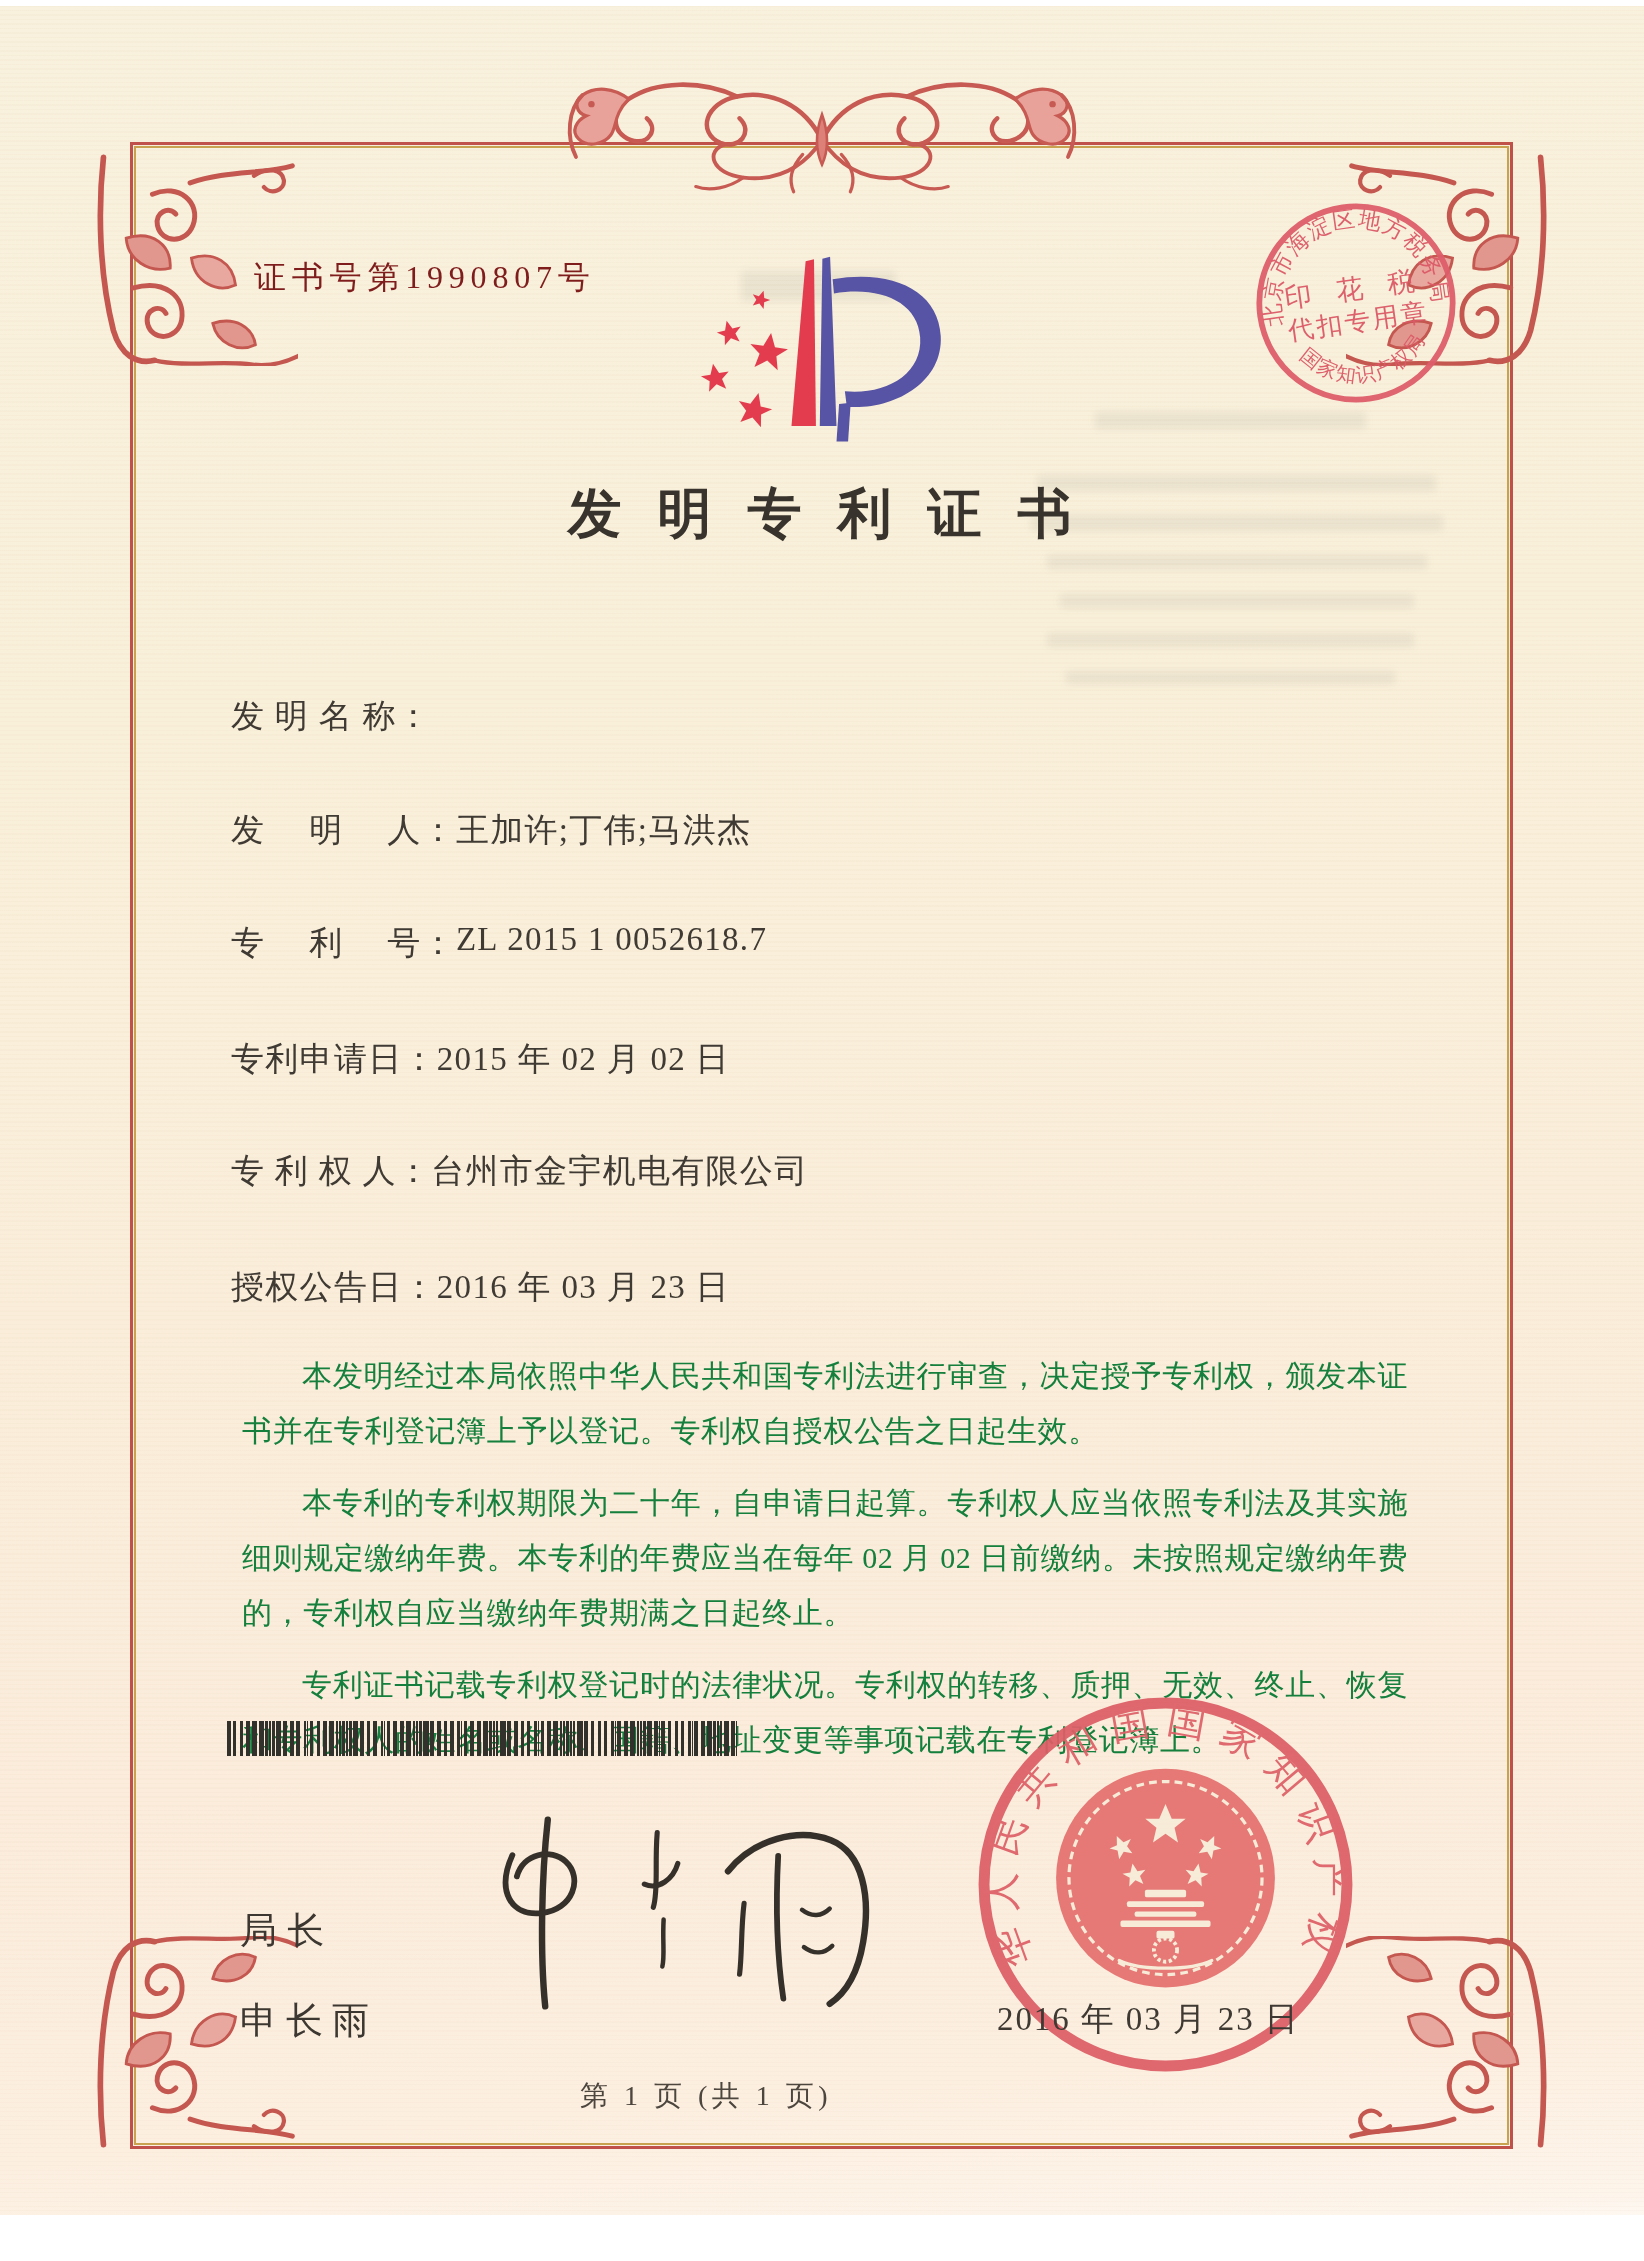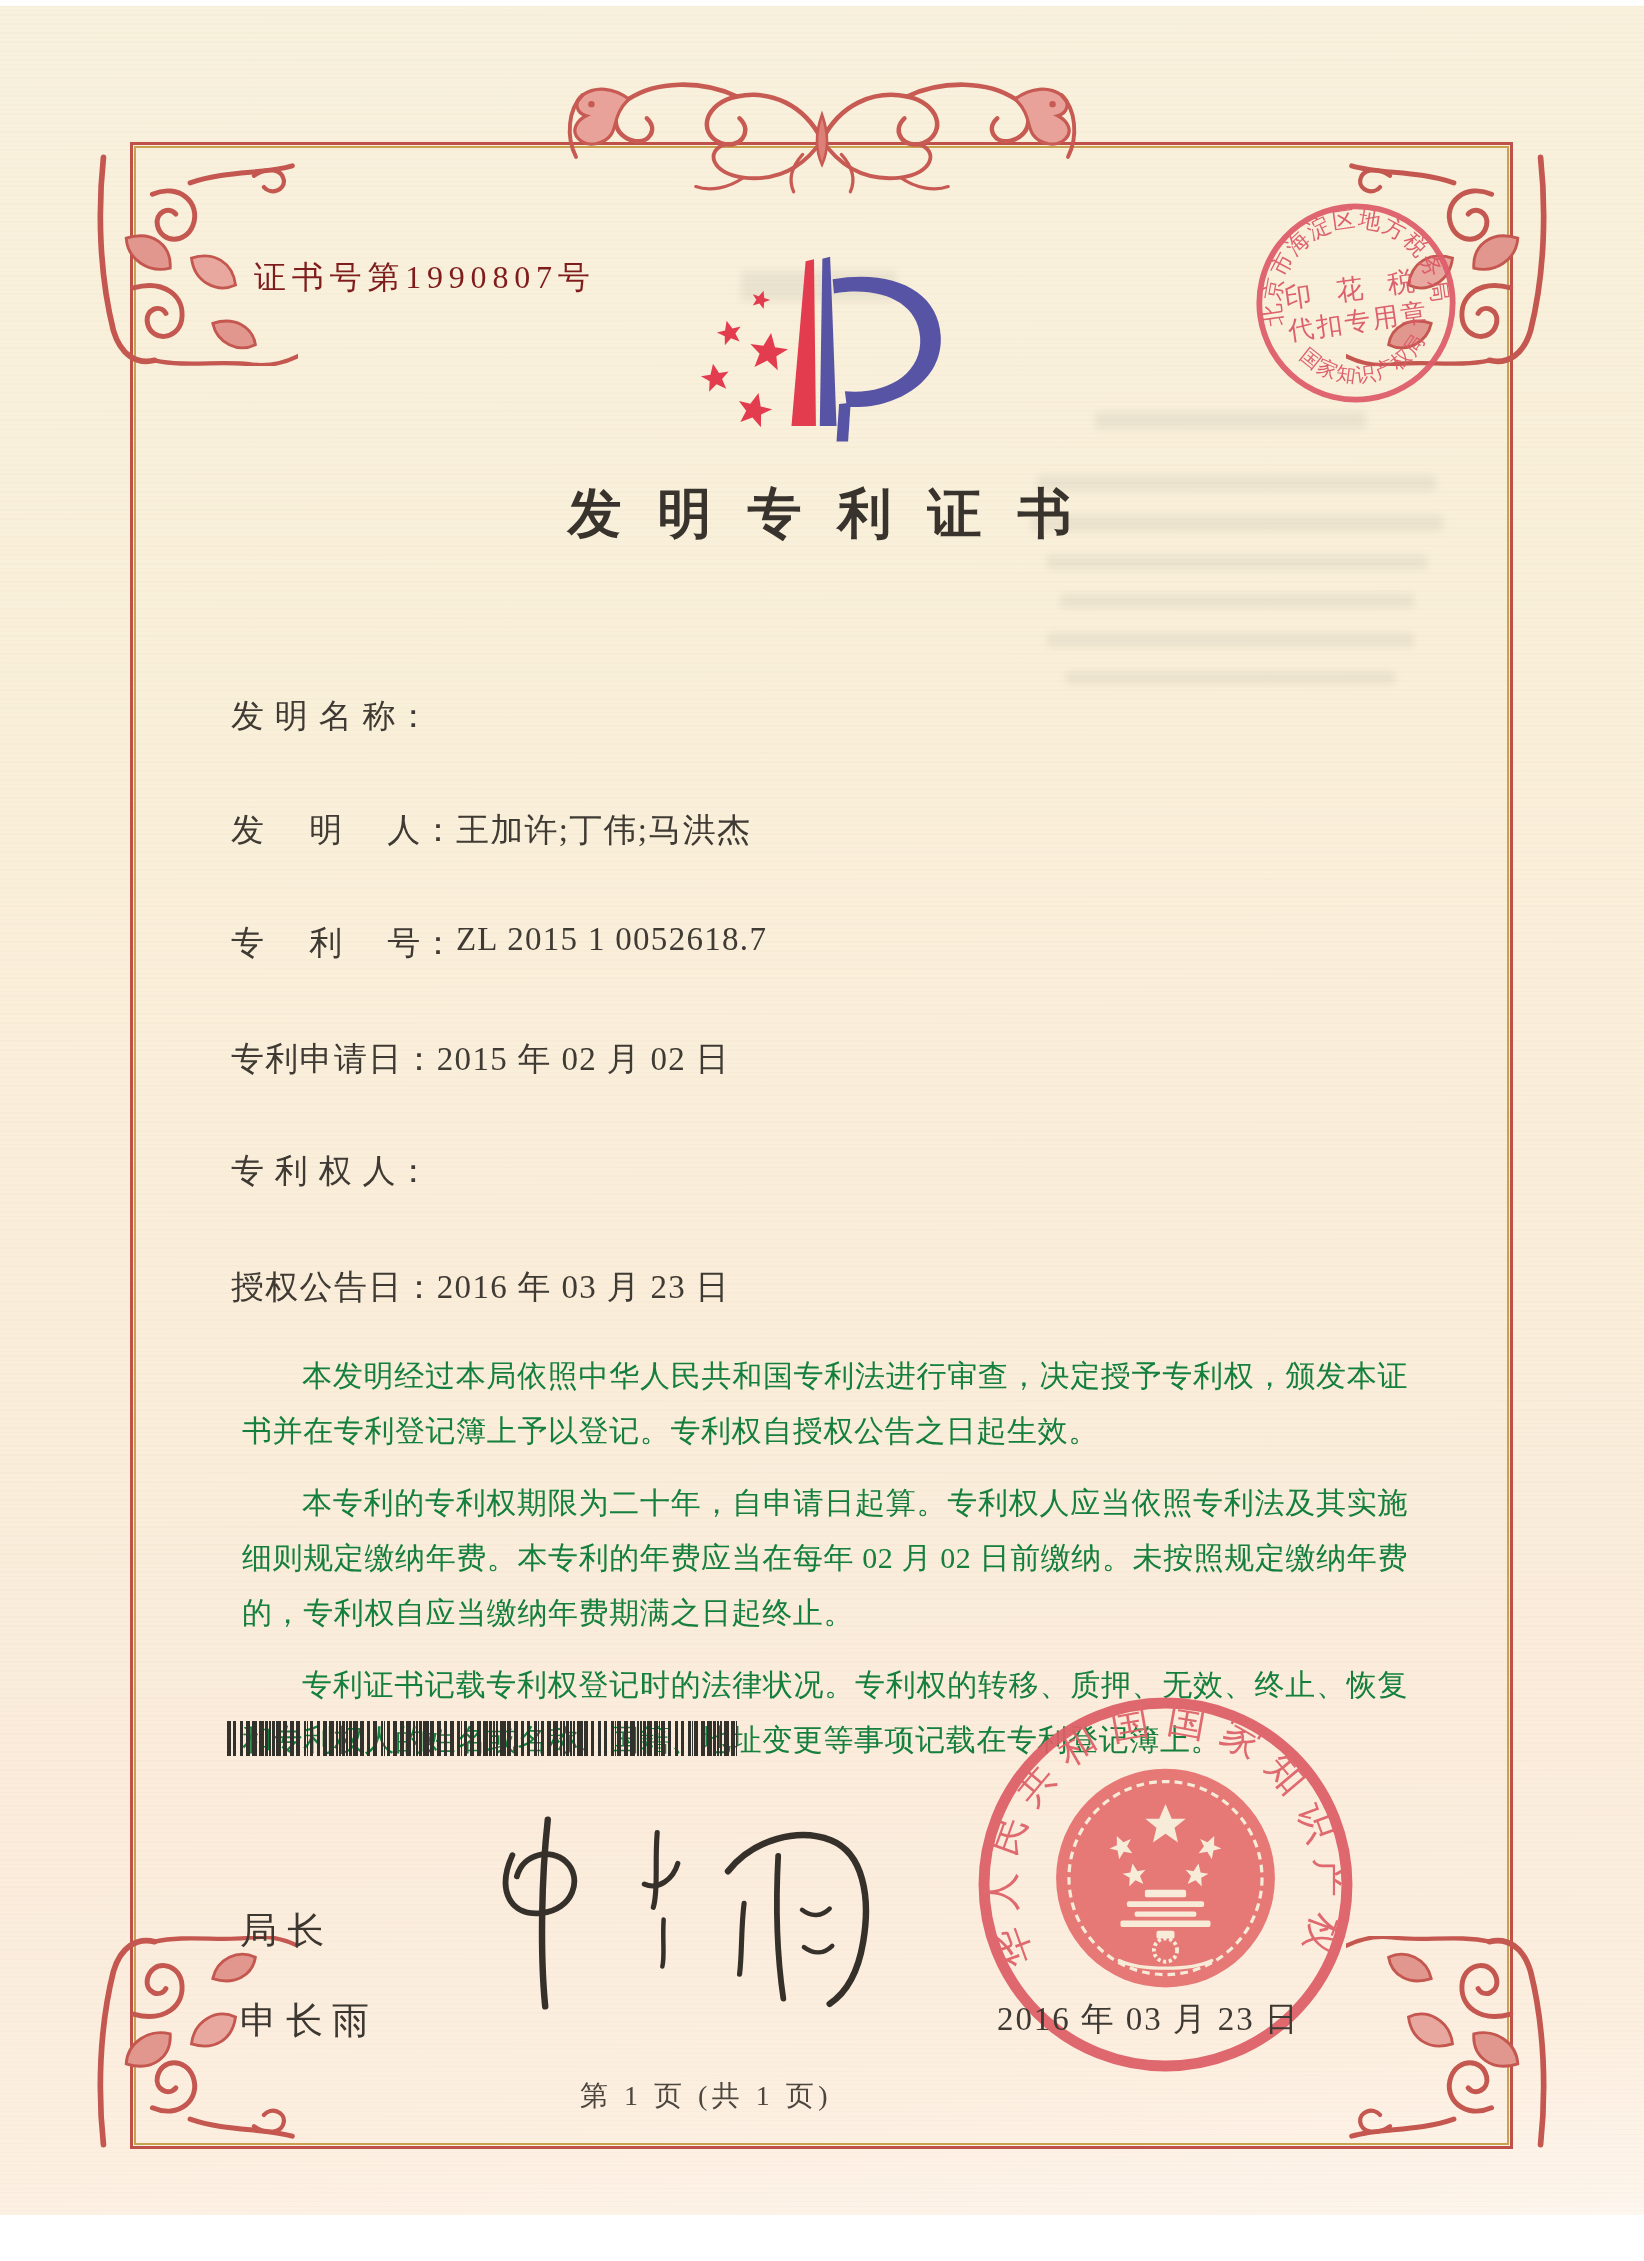--- a/index.html
+++ b/index.html
@@ -164,20 +164,21 @@
   <div class="field-row row2">
     <span class="lab">专　 利　 号：</span>
     <span class="val">ZL 2015 1 0052618.7</span>
   </div>
   <div class="field-row row3">
     <span class="lab">专利申请日：</span>
     <span class="val">2015 年 02 月 02 日</span>
   </div>
   <div class="field-row row4">
     <span class="lab">专 利 权 人：</span>
+    <span class="val">台州市金宇机电有限公司</span>
   </div>
   <div class="field-row row5">
     <span class="lab">授权公告日：</span>
     <span class="val">2016 年 03 月 23 日</span>
   </div>
 </div>
 
 <div class="body-text">
   <p>本发明经过本局依照中华人民共和国专利法进行审查，决定授予专利权，颁发本证书并在专利登记簿上予以登记。专利权自授权公告之日起生效。</p>
   <p>本专利的专利权期限为二十年，自申请日起算。专利权人应当依照专利法及其实施细则规定缴纳年费。本专利的年费应当在每年 02 月 02 日前缴纳。未按照规定缴纳年费的，专利权自应当缴纳年费期满之日起终止。</p>

